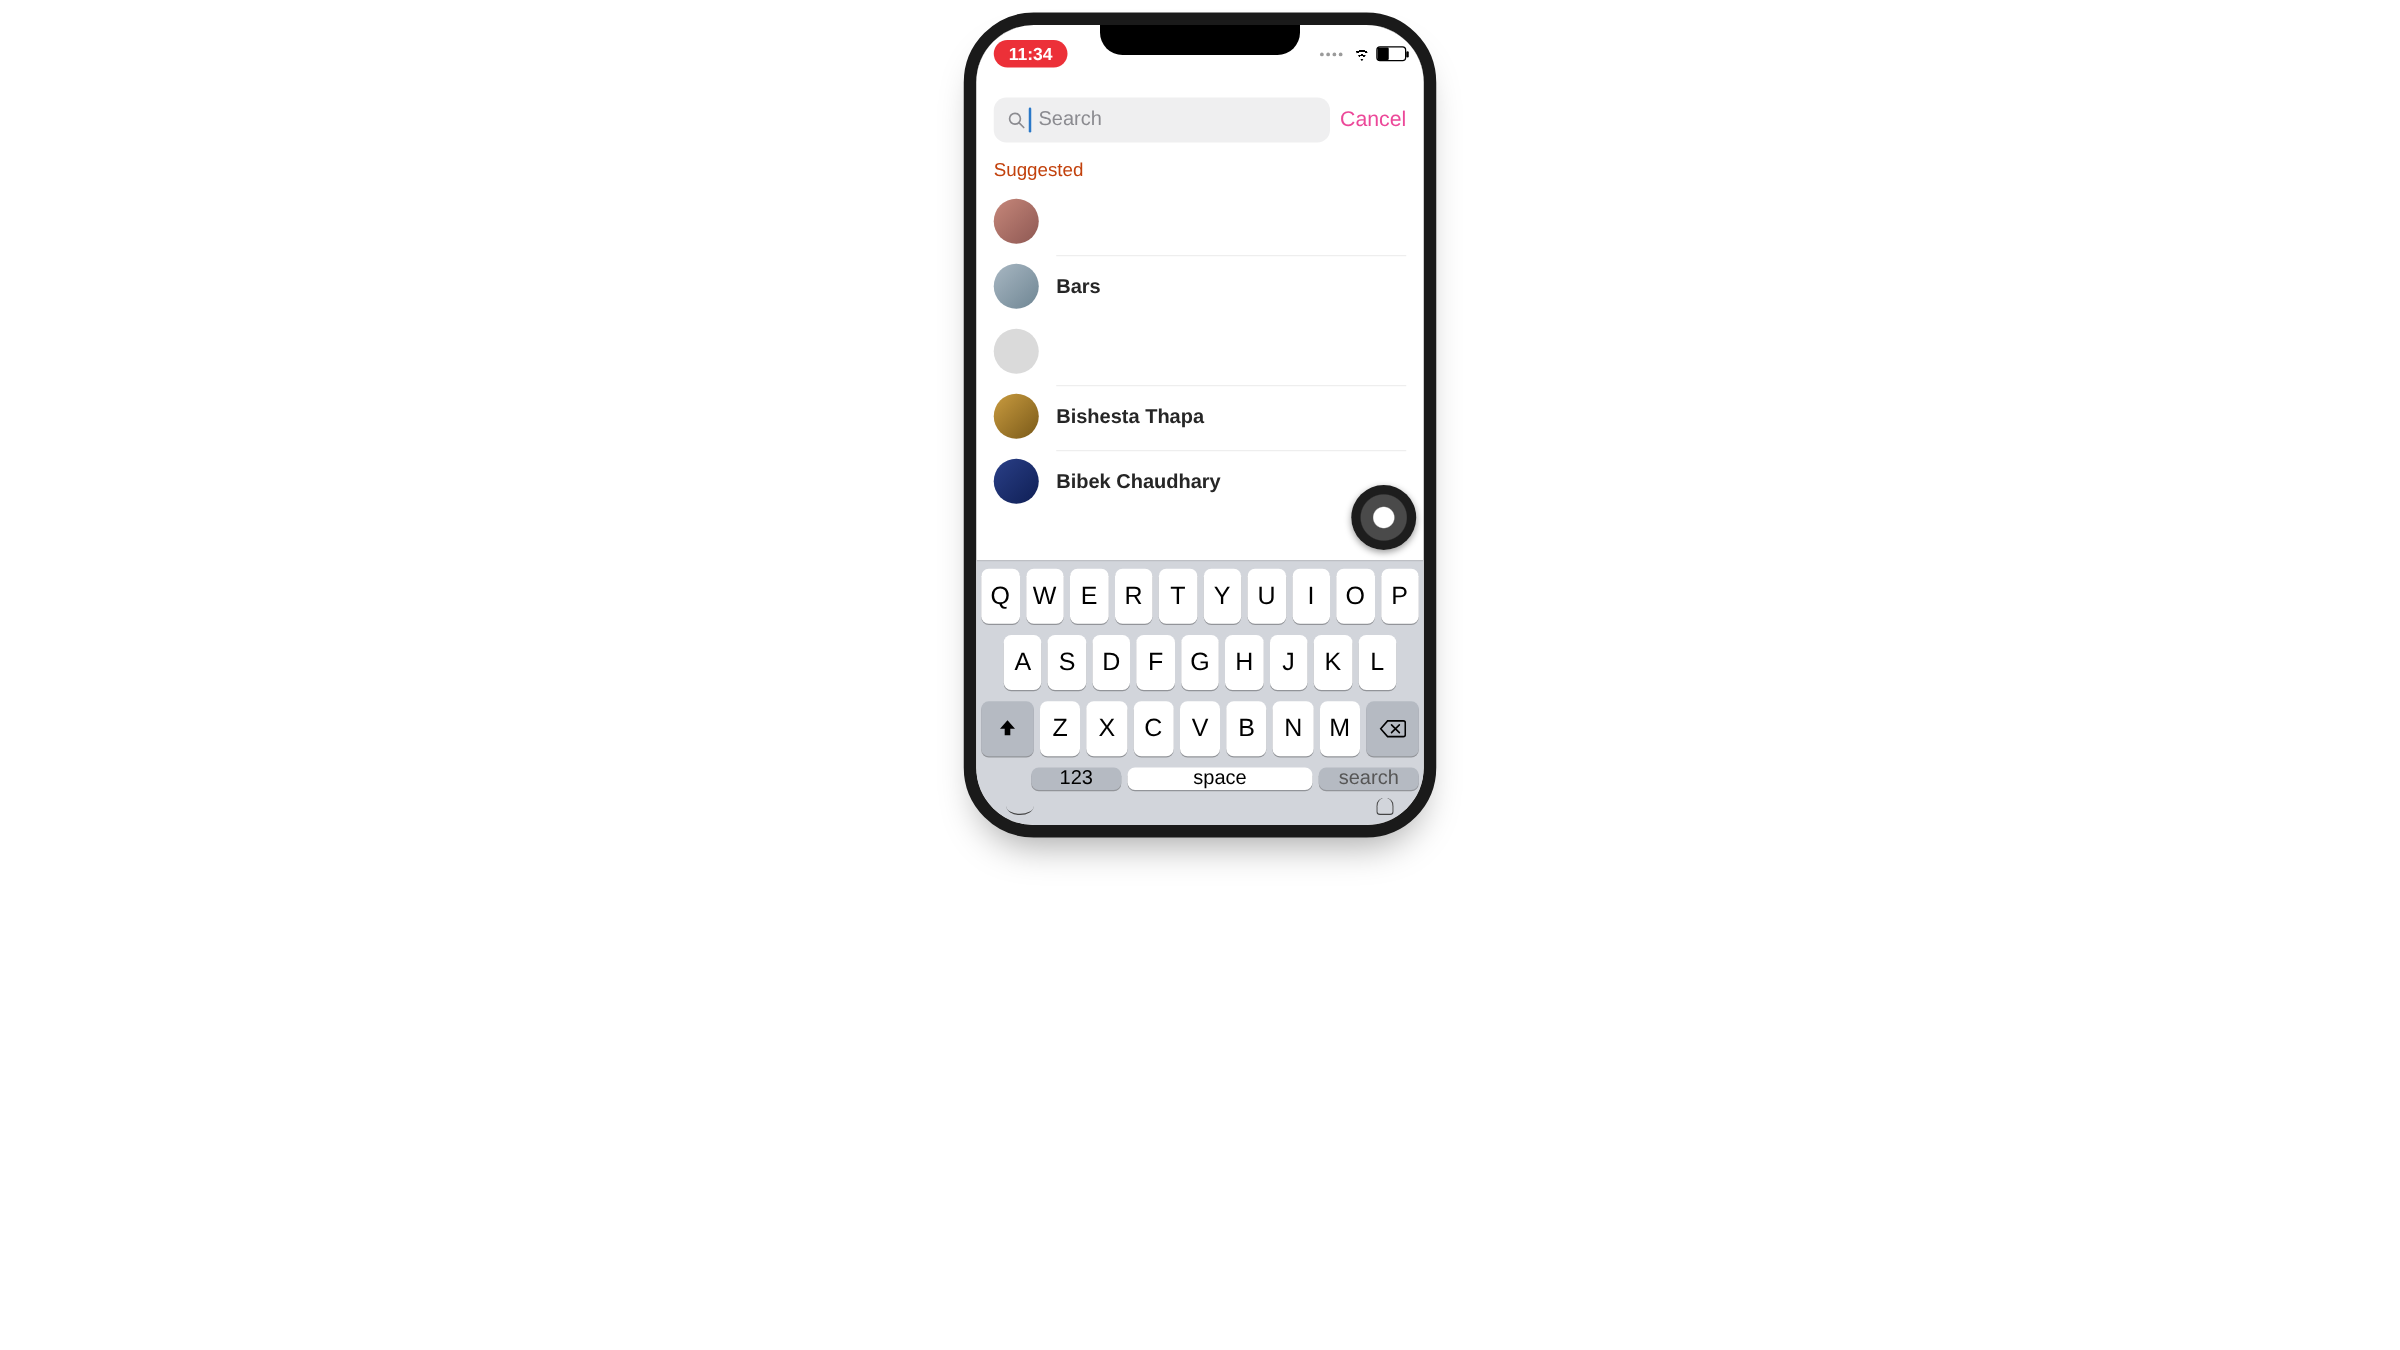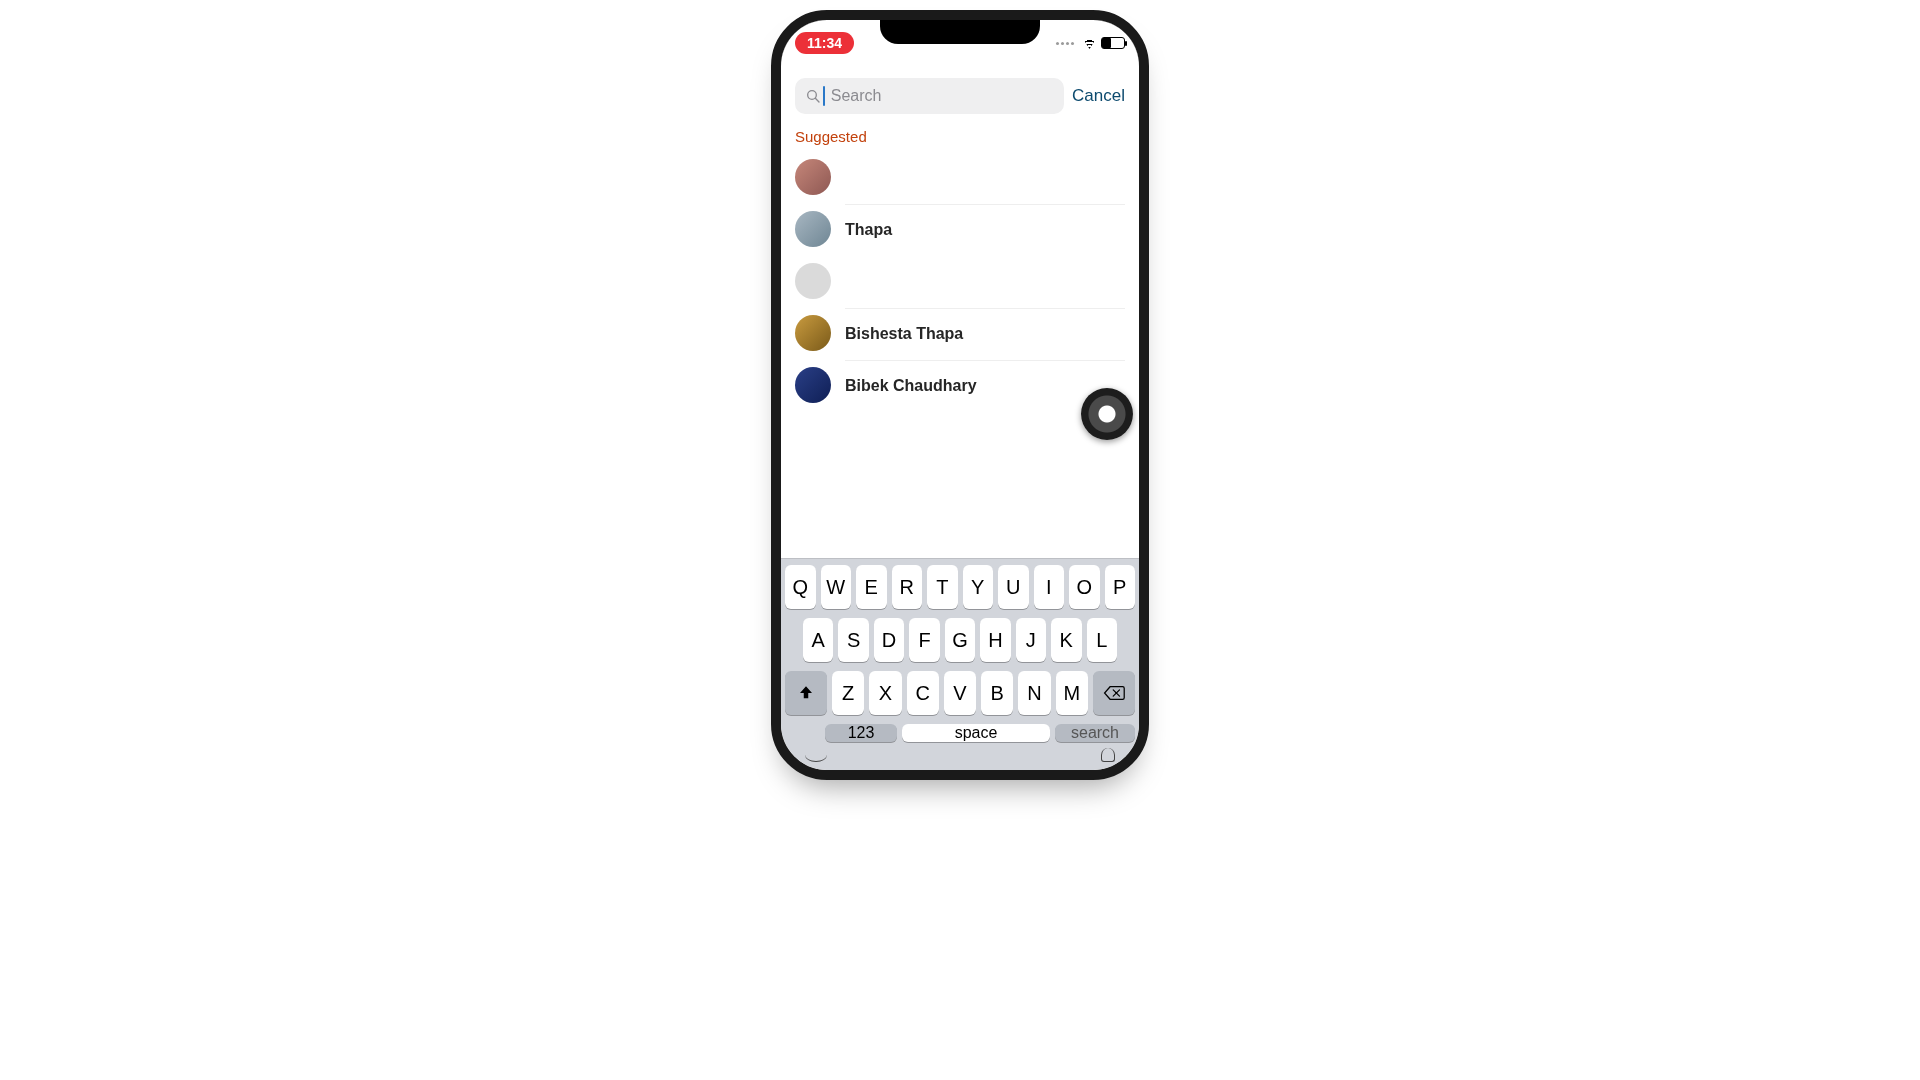--- a/index.html
+++ b/index.html
@@ -9,21 +9,21 @@
     background: #fff;
     display: flex;
     justify-content: center;
     align-items: flex-start;
     font-family: -apple-system, BlinkMacSystemFont, "Helvetica Neue", sans-serif;
     overflow: hidden;
   }
   .phone-frame {
     margin-top: 10px;
     width: 378px;
-    height: 770px;
+    height: 660px;
     border: 10px solid #1a1a1a;
     border-radius: 56px;
     background: #fff;
     position: relative;
     box-shadow: 0 18px 30px -12px rgba(0,0,0,.35), inset 0 0 0 2px #777;
     overflow: hidden;
   }
   .notch {
     position: absolute;
     top: 0; left: 50%;
@@ -81,21 +81,21 @@
     height:36px; padding:0 10px;
   }
   .search-field svg{flex:none;}
   .search-field input{
     border:none; outline:none; background:transparent;
     font-size:16px; width:100%; color:#000;
   }
   .search-field input::placeholder{ color:#8b8b90; }
   .search-field .cursor{ width:2px;height:20px;background:#2a78c8; border-radius:1px; margin-left:-4px; animation:blink 1s steps(1) infinite;}
   @keyframes blink{50%{opacity:0;}}
-  .cancel-link{ color:#0c4a6e; font-size:17px;text-align:center; }
+  .cancel-link{ color:#ec4899; font-size:17px;text-align:center; }
 
   
   .section-title{ padding: 6px 14px 6px 14px; color:#c2410c; font-size:15px; }
   .list{ display:flex; flex-direction:column; }
   .row{
     display:flex; align-items:center; gap:14px;
     padding: 8px 14px; min-height:52px;
   }
   .row + .row .name{ border-top:1px solid #eee; }
   .row .name{
@@ -185,21 +185,21 @@
       <div class="cancel-link">Cancel</div>
     </div>
 
     <div class="section-title">Suggested</div>
     <div class="list" id="contact-list">
         <div class="row">
           <div class="avatar" style="background: linear-gradient(135deg, rgb(198, 135, 122), rgb(142, 88, 83));"></div>
         </div>
         <div class="row">
           <div class="avatar" style="background: linear-gradient(135deg, rgb(168, 183, 194), rgb(111, 134, 148));"></div>
-          <div class="name">Thapa</div>
+          <div class="name">Bars</div>
         </div>
         <div class="row">
           <div class="avatar" style="background: rgb(218, 218, 218);"></div>
         </div>
         <div class="row">
           <div class="avatar" style="background: linear-gradient(135deg, rgb(201, 155, 63), rgb(122, 90, 25));"></div>
           <div class="name">Bishesta Thapa</div>
         </div>
         <div class="row">
           <div class="avatar" style="background: linear-gradient(135deg, rgb(42, 63, 135), rgb(15, 31, 85));"></div>

